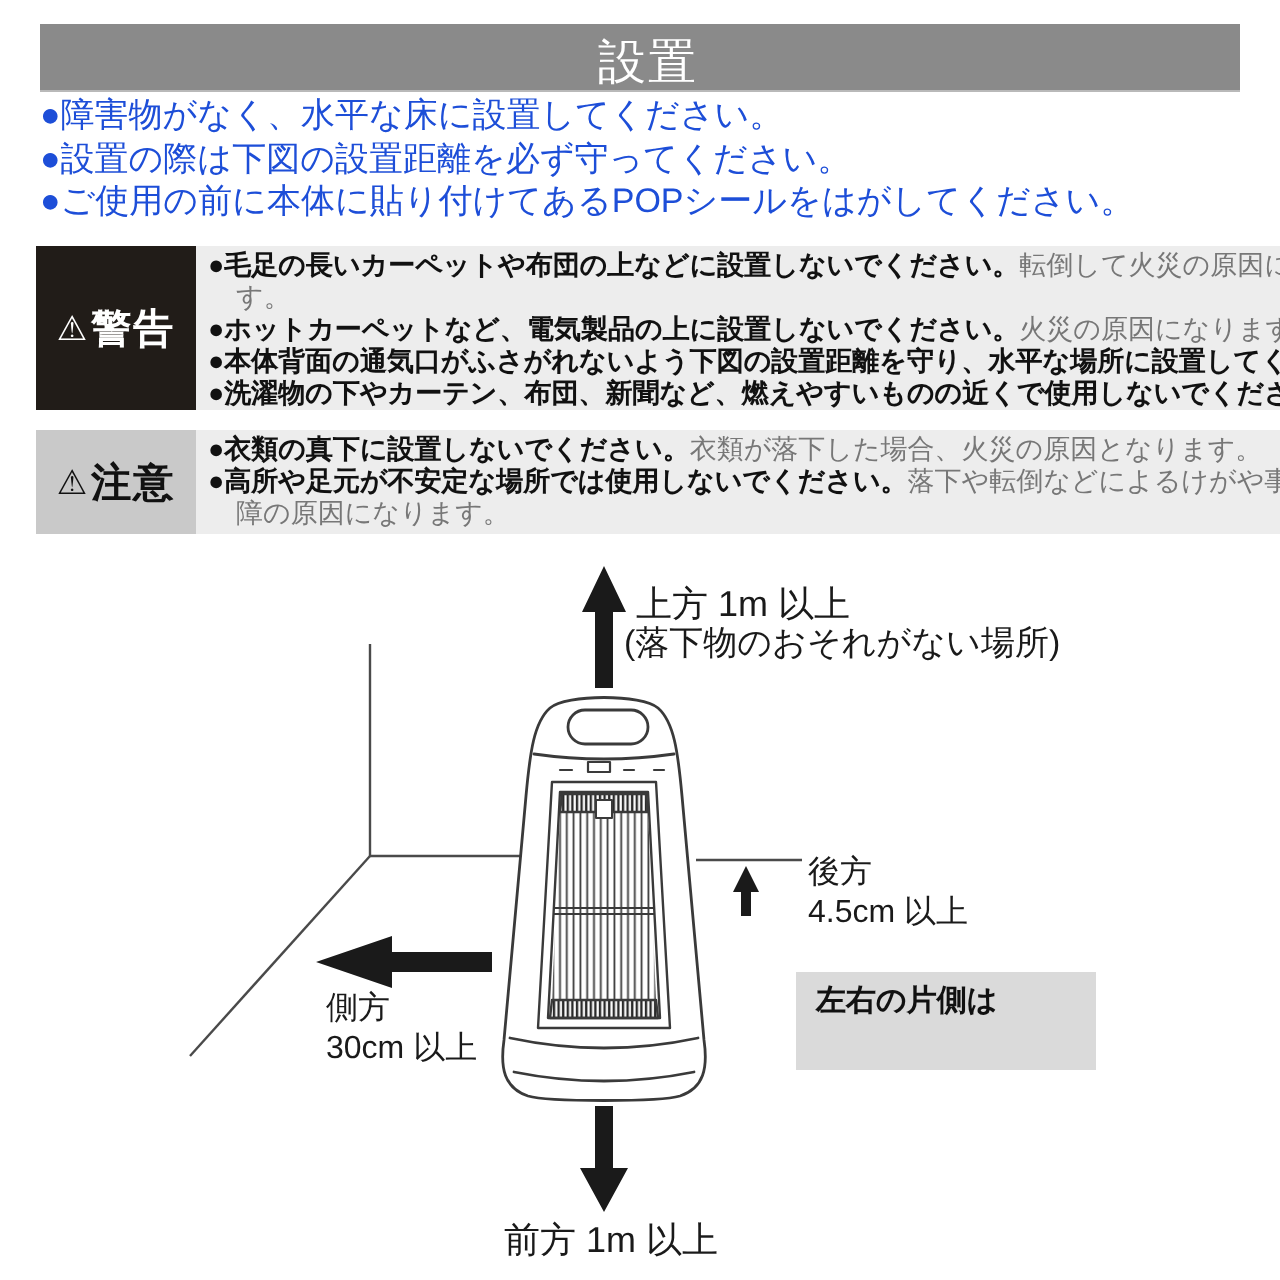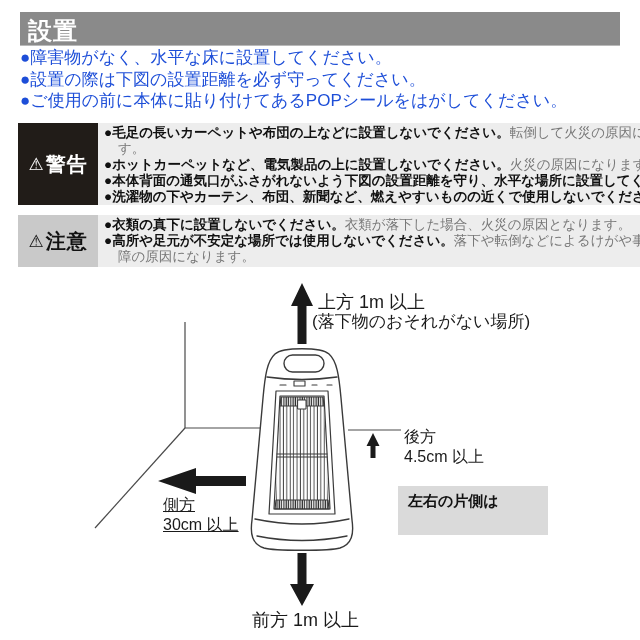--- a/index.html
+++ b/index.html
@@ -1,20 +1,20 @@
 <!DOCTYPE html>
 <html><head>
 <meta charset="utf-8">
 <style>
   html,body{margin:0;padding:0;width:640px;height:640px;background:#fff;overflow:hidden;
     font-family:"Liberation Sans","DejaVu Sans",sans-serif;color:#222;}
   .abs{position:absolute;}
   
   #header-bar{left:20px;top:12px;width:600px;height:33px;background:#8a8a8a;border-bottom:1px solid #b9b9b9;}
-  #header-bar .ttl{margin:3px 0 0 8px;font-size:24px;font-weight:bold;color:#fff;letter-spacing:1px;}
+  #header-bar .ttl{margin:3px 0 0 8px;font-size:24px;font-weight:normal;color:#fff;letter-spacing:1px;text-align:center;}
   
   #intro{left:20px;top:47px;width:600px;font-size:17px;line-height:21.5px;color:#1d4ed8;}
   
   .notice{left:18px;width:602px;display:flex;align-items:stretch;}
   #warning-section{top:123px;height:82px;}
   #caution-section{top:215px;height:52px;}
   .hz-label{width:80px;flex:0 0 80px;display:flex;align-items:center;justify-content:center;gap:2px;}
   .hz-label.dark{background:#211c18;color:#fff;}
   .hz-label.gray{background:#c9c9c9;color:#111;}
   .hz-label .tri{font-size:17px;line-height:1;}
@@ -24,21 +24,21 @@
   .hline.cont{padding-left:14px;}
   .hline .strong{font-weight:bold;color:#111;}
   .hline .muted{color:#777;}
   
   #diagram-svg{left:0;top:270px;width:640px;height:370px;}
   
   .dlabel{color:#1a1a1a;}
   #lbl-top1{left:318px;top:290px;font-size:18px;}
   #lbl-top2{left:312px;top:310px;font-size:17px;}
   #lbl-rear{left:404px;top:427px;font-size:16px;line-height:20px;}
-  #lbl-side{left:163px;top:495px;font-size:16px;line-height:20px;text-decoration:underline;}
+  #lbl-side{left:163px;top:495px;font-size:16px;line-height:20px;}
   #lbl-front{left:252px;top:608px;font-size:18px;text-align:center;}
   #note-box{left:398px;top:486px;width:150px;height:49px;background:#dadada;
     font-size:15px;font-weight:bold;color:#111;line-height:21px;padding:4px 16px 0 10px;box-sizing:border-box;}
 </style>
 </head>
 <body>
 
 <div class="abs" id="header-bar">
   <div class="ttl">設置</div>
 </div>

